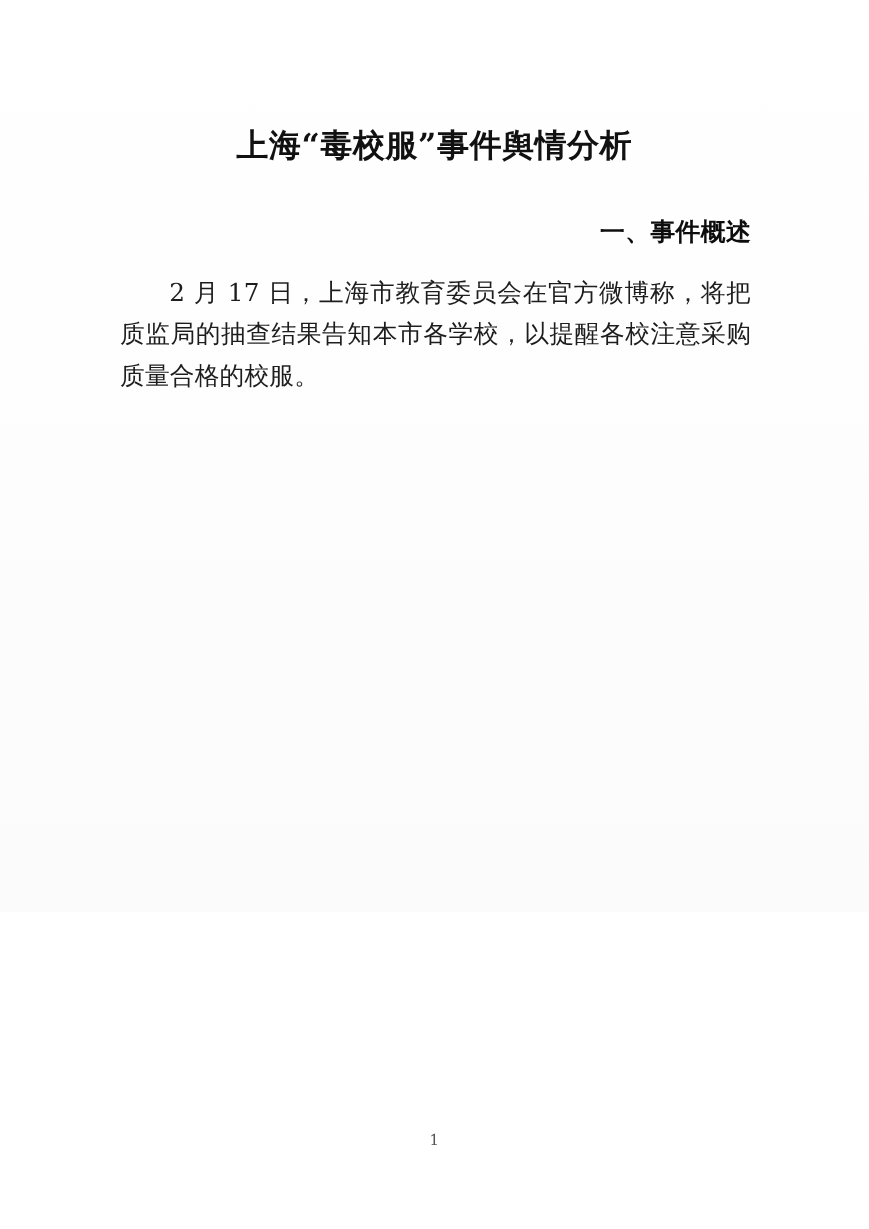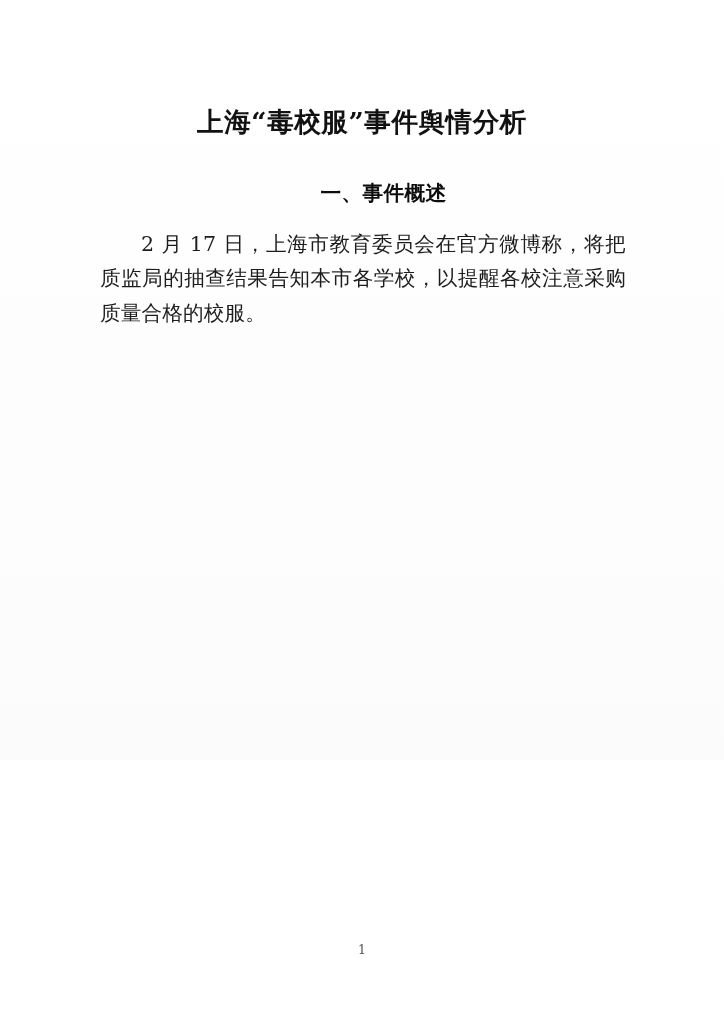--- a/index.html
+++ b/index.html
@@ -84,21 +84,21 @@
     margin-top: 8px;
   }
 
   h2.section-heading {
     margin: 10px 0 17px 0;
     padding: 0;
     font-size: 20.6px;
     line-height: 34.2px;
     font-weight: 700;
     text-indent: 41px;
-    text-align: center;
+    text-align: right;
     color: #0d0d0d;
     font-family: "DejaVu Serif", "Liberation Serif", serif;
     letter-spacing: 0.4px;
   }
 
   .page-number {
     position: absolute;
     top: 942px;
     left: 0;
     width: 724px;

